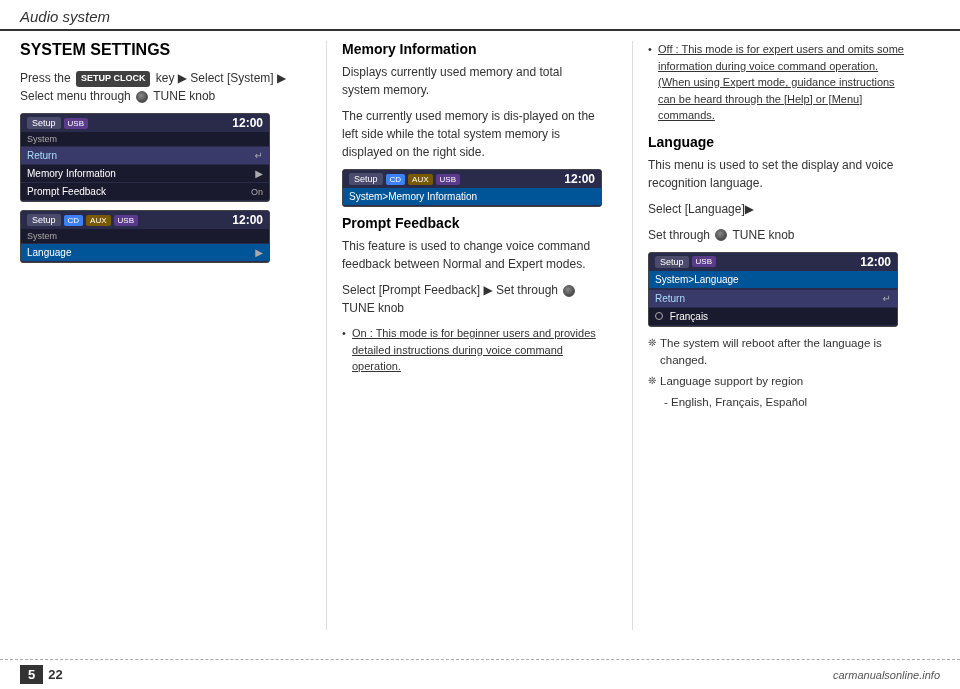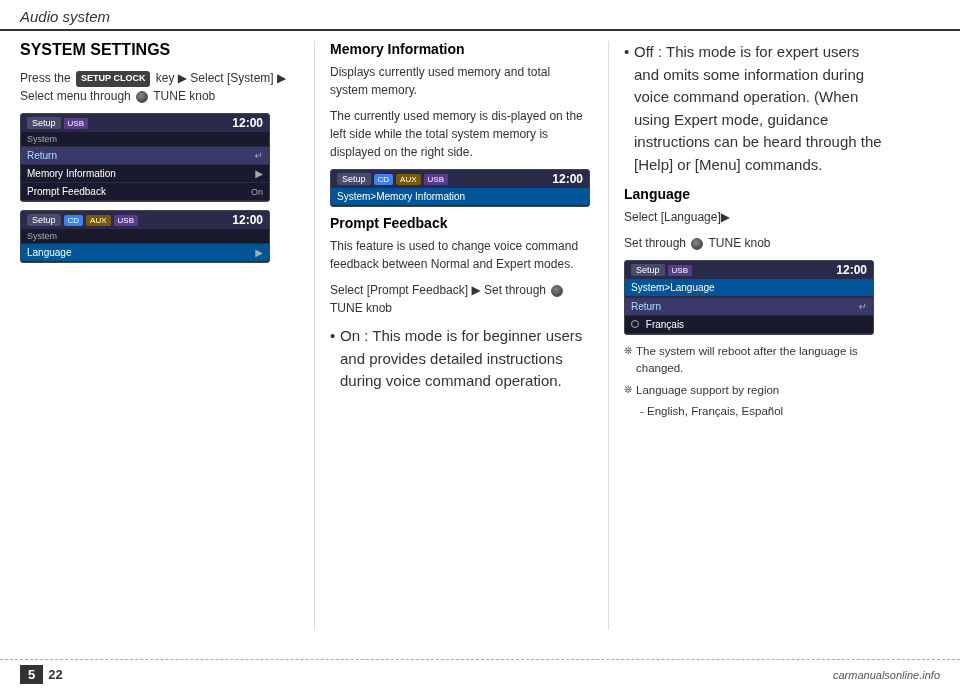--- a/index.html
+++ b/index.html
@@ -23,21 +23,21 @@
     .header-title {
       font-size: 15px;
       color: #333;
       font-style: italic;
     }
 
     
     .main-content {
       display: flex;
       padding: 10px 20px 10px 20px;
-      gap: 4px;
+      gap: 16px;
       height: calc(689px - 50px - 30px);
     }
 
     
     .left-col {
       width: 290px;
       flex-shrink: 0;
       padding-right: 15px;
     }
 
@@ -199,26 +199,27 @@
 
     
     .right-col {
       width: 280px;
       flex-shrink: 0;
       padding-left: 15px;
       border-left: 1px solid #ddd;
     }
 
     .bullet-item {
-      font-size: 15px;
+      font-size: 11px;
       color: #333;
       line-height: 1.5;
       margin-bottom: 6px;
       padding-left: 10px;
       position: relative;
+      text-decoration: underline;
     }
 
     .bullet-item::before {
       content: '•';
       position: absolute;
       left: 0;
     }
 
     
     .lang-screen {
@@ -434,20 +435,21 @@
       <span class="tune-knob"></span>
       <span>TUNE knob</span>
     </div>
     <div class="bullet-item">On : This mode is for beginner users and provides detailed instructions during voice command operation.</div>
   </div>
 
   <div class="right-col">
     <div class="bullet-item">Off : This mode is for expert users and omits some information during voice command operation. (When using Expert mode, guidance instructions can be heard through the [Help] or [Menu] commands.</div>
 
     <div class="subsection-title" style="margin-top:10px;">Language</div>
+    <div class="body-text">This menu is used to set the display and voice recognition language.</div>
     <div class="body-text">Select [Language]▶</div>
     <div class="body-text">
       <span>Set through</span>
       <span class="tune-knob"></span>
       <span>TUNE knob</span>
     </div>
 
     <div class="lang-screen">
       <div class="screen-header">
         <div class="screen-header-left">

